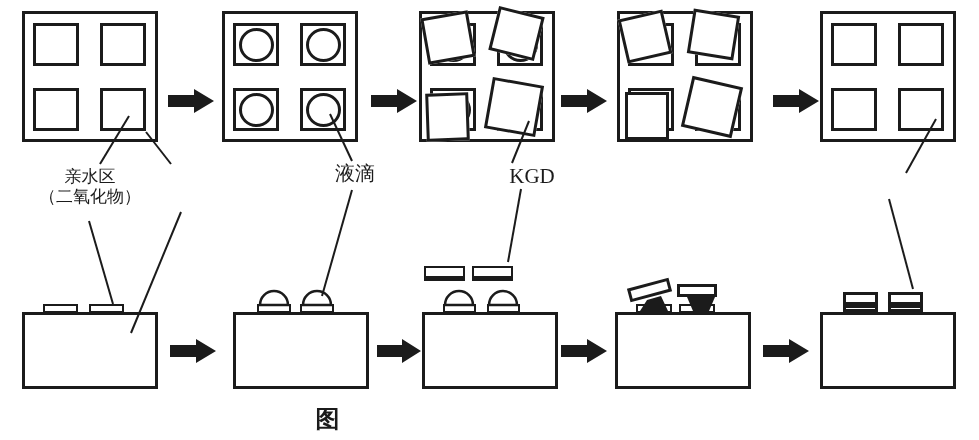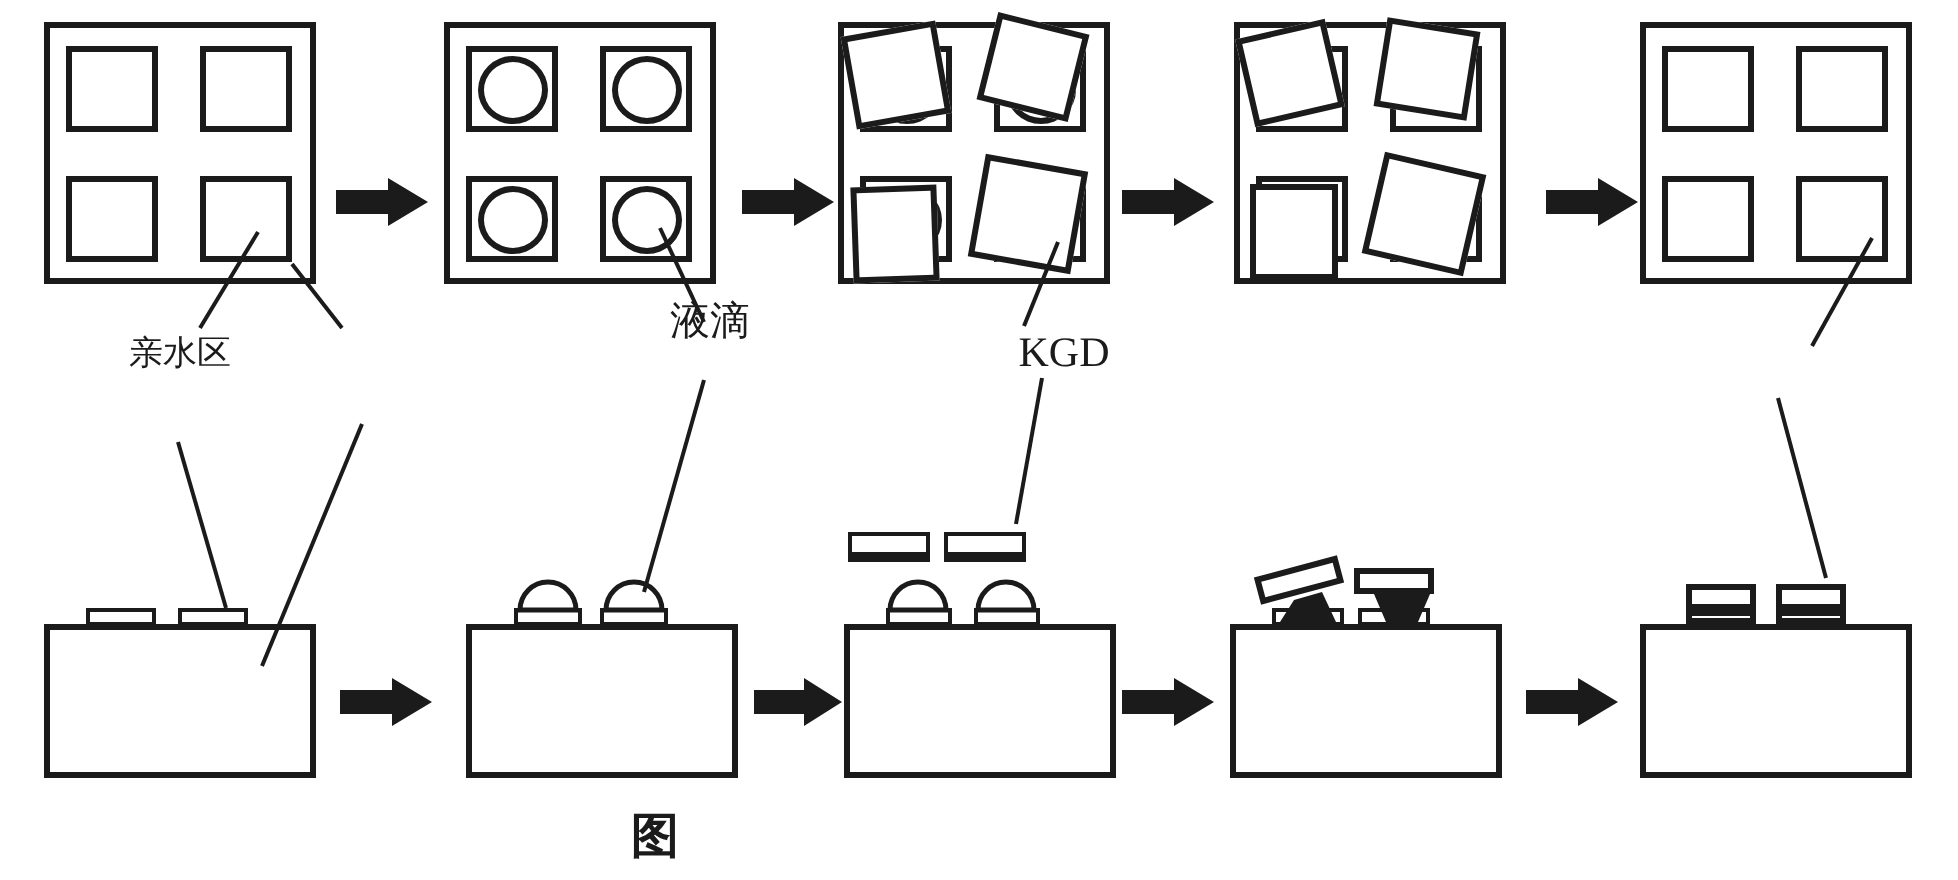--- a/index.html
+++ b/index.html
@@ -120,24 +120,25 @@
   <div class="abs substrate" style="left:820px;"></div>
   <div class="abs stack" style="left:843px;">
       <div class="band"></div>
     </div>
   <div class="abs stack" style="left:888px;">
       <div class="band"></div>
     </div>
 
   <div class="lbl lbl-small" style="left:30px;  top:167px; width:120px;">
     <div>亲水区</div>
+    <div>（二氧化物）</div>
   </div>
   <div class="lbl lbl-small" style="left:140px; top:167px; width:138px;">
   </div>
-  <div class="lbl" style="left:330px; top:150px; width:50px; font-size:20px;">液滴</div>
+  <div class="lbl" style="left:330px; top:162px; width:50px; font-size:20px;">液滴</div>
   <div class="lbl" style="left:506px; top:164px; width:52px; font-size:21px;">KGD</div>
 
   <div class="lbl cap" style="left:300px; top:406px; width:56px;">图</div>
 
   <svg class="overlay" width="979" height="440" viewBox="0 0 979 440">
     <g fill="#1b1b1b" stroke="none">
 
       <polygon points="168,95 194,95 194,89 214,101 194,113 194,107 168,107"></polygon>
       <polygon points="371,95 397,95 397,89 417,101 397,113 397,107 371,107"></polygon>
       <polygon points="561,95 587,95 587,89 607,101 587,113 587,107 561,107"></polygon>

